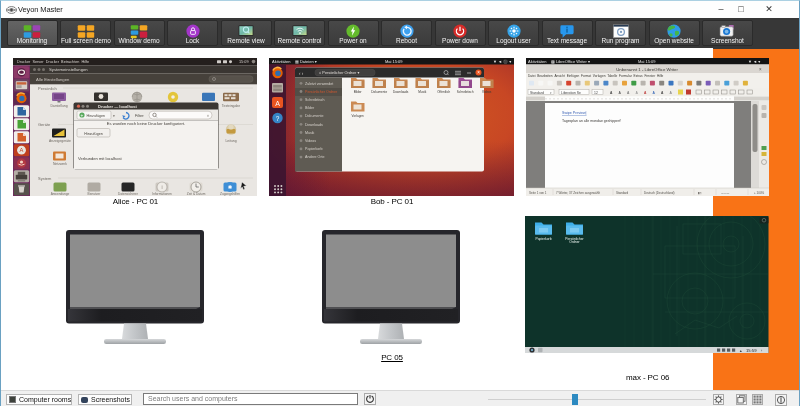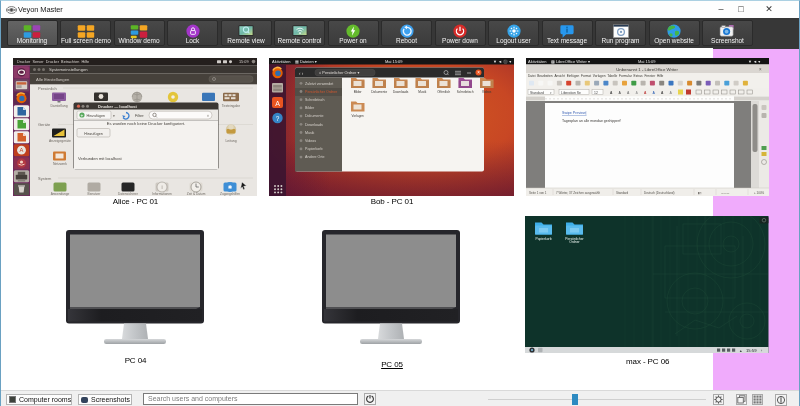--- a/index.html
+++ b/index.html
@@ -1,19 +1,19 @@
 <!DOCTYPE html>
 <html><head>
 <meta charset="utf-8">
 <style>
 * { margin:0; padding:0; box-sizing:border-box; }
 html,body { width:800px; height:406px; overflow:hidden; background:#fff;
   font-family:"Liberation Sans", sans-serif; }
 #win { position:absolute; left:0; top:0; width:800px; height:406px;
-  border:1px solid #6aa1c2; border-top-color:#abd0e2; background:#f0abfc; }
+  border:1px solid #6aa1c2; border-top-color:#abd0e2; background:#f97316; }
 
 #titlebar { position:absolute; left:0; top:0; width:798px; height:17px; background:#fefefe; }
 #title-text { position:absolute; left:17px; top:3.5px; font-size:7.5px; color:#1b1b1b; letter-spacing:-0.1px; }
 .wbtn { position:absolute; top:0; width:30px; height:17px; text-align:center;
   font-size:9px; color:#333; line-height:17px; }
 
 #toolbar { position:absolute; left:0; top:16.5px; width:798px; height:31px; background:#373737; }
 .tbtn { position:absolute; top:2.5px; height:26px; width:51px;
   background:linear-gradient(#484848,#3b3b3b); border:1px solid #2b2b2b; border-radius:2px; }
 .tbtn.sel { background:linear-gradient(#646464,#515151); border-color:#282828; }
@@ -709,23 +709,22 @@
             <rect x="197" y="132.5" width="3.2" height="3.2"></rect>
             <rect x="202" y="132.5" width="3.2" height="3.2"></rect>
             <rect x="207" y="132.5" width="3.2" height="3.2"></rect>
           </g>
           <text x="214" y="135.7" font-size="3.6" fill="#3a3f42">▲</text>
           <text x="221" y="135.8" font-size="4.2" fill="#23272a">15:59</text>
           <text x="236" y="135.7" font-size="3.8" fill="#3a3f42">›</text>
         </svg></div>
     <div class="clabel" style="left:54.5px;top:148.5px;width:160px;">Alice - PC 01</div>
     <div class="clabel" style="left:311px;top:148.5px;width:160px;">Bob - PC 01</div>
-    <div class="clabel" style="left:54.5px;top:307.5px;width:160px;">PC 04</div>
-    <div class="clabel" style="left:311px;top:312px;width:160px;text-decoration:underline;">PC 05</div>
-    <div class="clabel" style="left:566.7px;top:309px;width:160px;">max - PC 06</div>
+    <div class="clabel" style="left:311px;top:305px;width:160px;text-decoration:underline;">PC 05</div>
+    <div class="clabel" style="left:566.7px;top:325px;width:160px;">max - PC 06</div>
   </div>
   <div id="statusbar">
     <div class="sbtn" style="left:5px; width:66px;">
       <span style="display:inline-block;width:7px;height:7px;background:#3e423c;border:1px solid #777;vertical-align:-1px;margin-right:3px;"></span>Computer rooms</div>
     <div class="sbtn" style="left:77px; width:54px;">
       <span style="display:inline-block;width:7px;height:6px;background:#33435c;border-radius:2px;vertical-align:-1px;margin-right:3px;"></span>Screenshots</div>
     <div id="search">Search users and computers</div>
     <div class="sqbtn" style="left:363px;top:2px;width:12px;height:12px;">
       <svg width="10" height="10" viewBox="0 0 10 10" style="position:absolute;left:0px;top:0px">
         <path d="M3.4 2 A3.4 3.4 0 1 0 6.6 2" fill="none" stroke="#333" stroke-width="1.1"></path>

